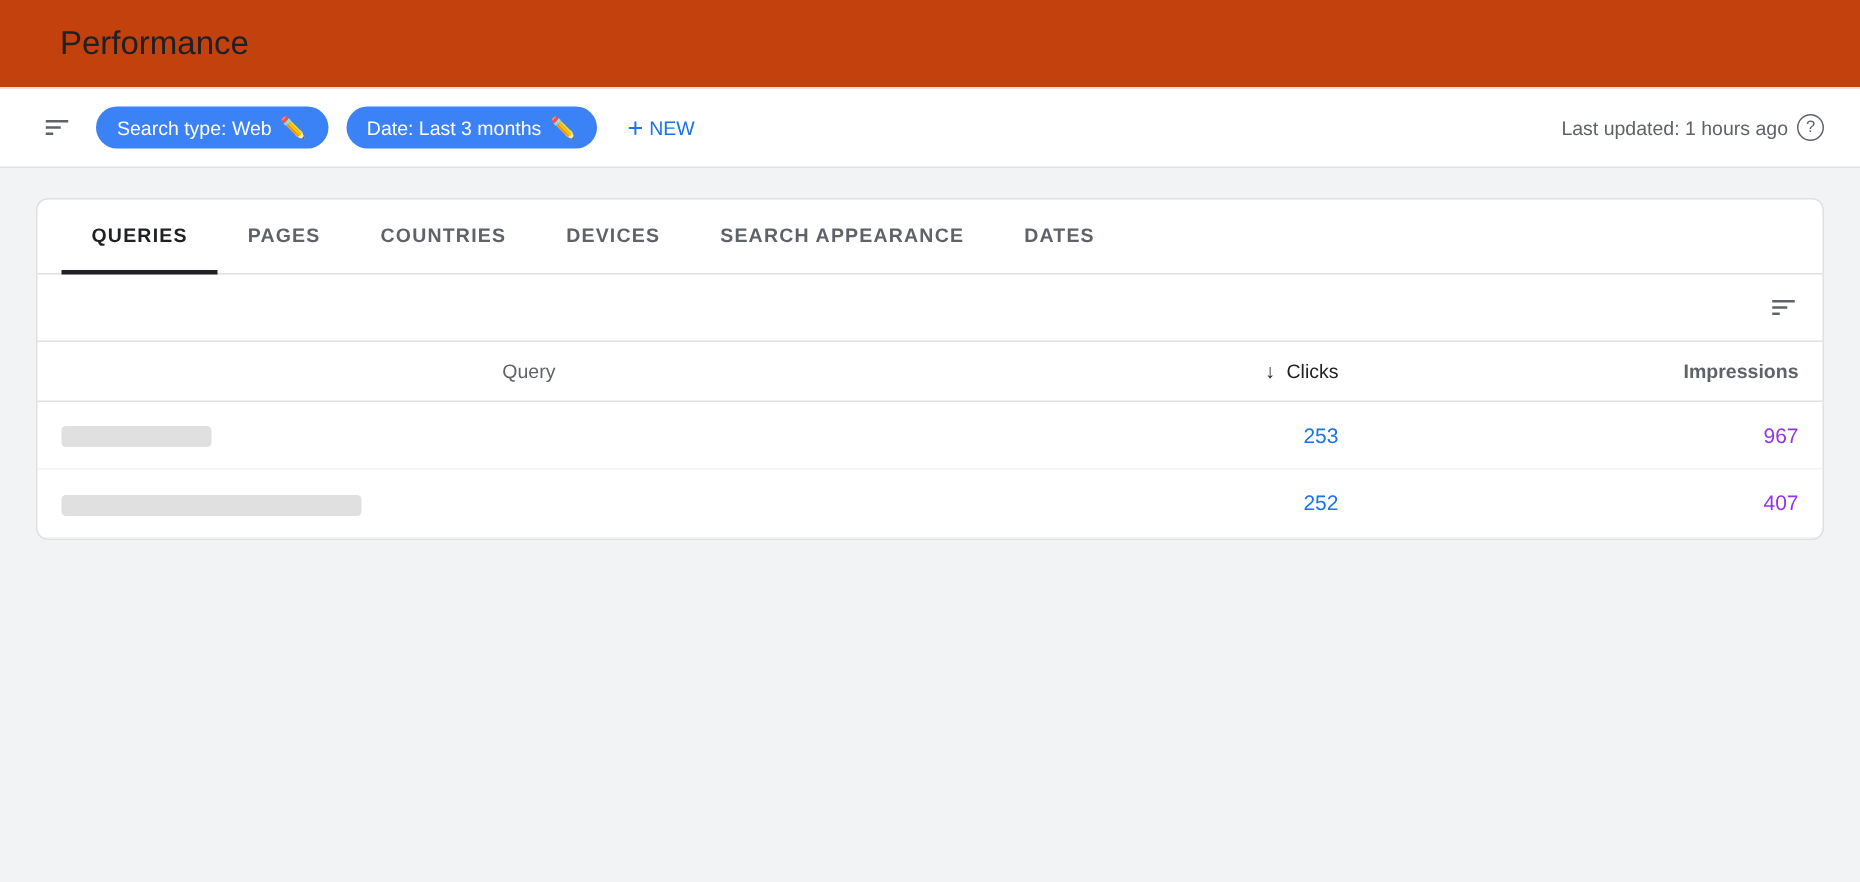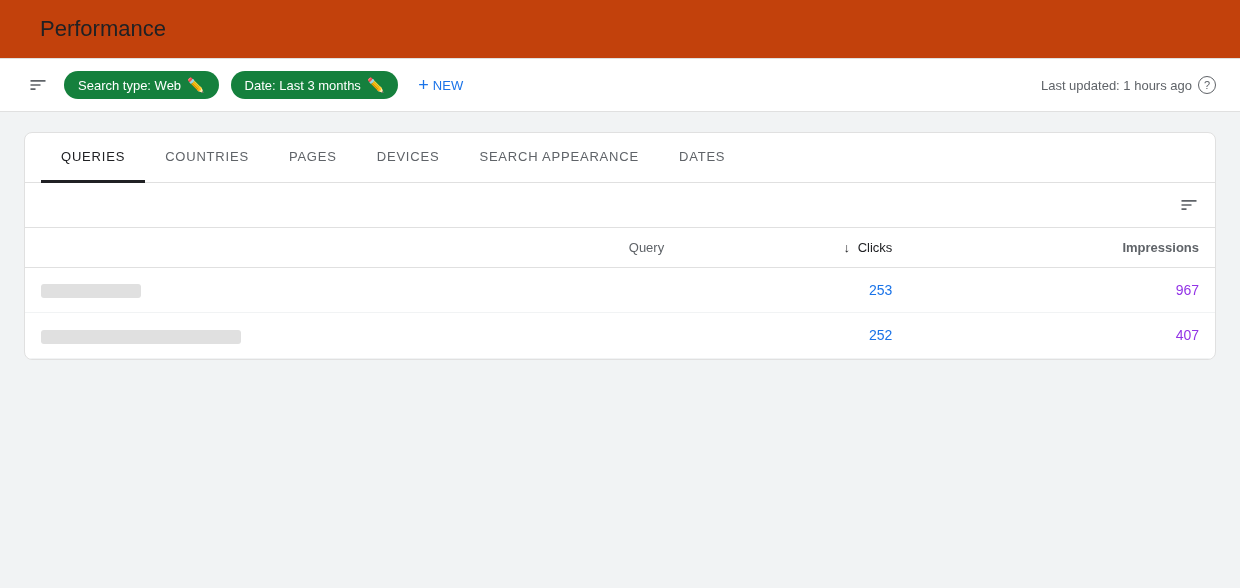--- a/index.html
+++ b/index.html
@@ -56,21 +56,21 @@
       color: #5f6368;
       padding: 4px;
       display: flex;
       align-items: center;
     }
 
     .filter-chip {
       display: flex;
       align-items: center;
       gap: 6px;
-      background: #15803d;
+      background: #3b82f6;
       color: #fff;
       border-radius: 20px;
       padding: 6px 14px;
       font-size: 13px;
       cursor: pointer;
       border: none;
     }
 
     .filter-chip .edit-icon {
       font-size: 14px;
@@ -110,21 +110,21 @@
 
     .tabs {
       display: flex;
       border-bottom: 1px solid #e0e0e0;
       padding: 0 16px;
     }
 
     .tab {
       padding: 16px 20px;
       font-size: 13px;
-      font-weight: 400;
+      font-weight: 700;
       color: #5f6368;
       cursor: pointer;
       letter-spacing: 0.8px;
       border-bottom: 3px solid transparent;
       margin-bottom: -1px;
       text-transform: uppercase;
     }
 
     .tab.active {
       color: #202124;
@@ -145,21 +145,21 @@
 
     .data-table thead tr {
       border-bottom: 1px solid #e0e0e0;
     }
 
     .data-table th {
       padding: 12px 16px;
       font-size: 13px;
       font-weight: 400;
       color: #5f6368;
-      text-align: right;
+      text-align: center;
     }
 
     .data-table th.numeric {
       text-align: right;
       font-weight: bold;
     }
 
     .data-table th.sort-active {
       color: #202124;
       font-weight: 500;
@@ -248,22 +248,22 @@
     <span>Last updated: 1 hours ago</span>
     <span class="help-icon">?</span>
   </div>
 </div>
 
 <div class="main-content">
   <div class="card">
 
     <div class="tabs">
       <div class="tab active">QUERIES</div>
+      <div class="tab">PAGES</div>
       <div class="tab">COUNTRIES</div>
-      <div class="tab">PAGES</div>
       <div class="tab">DEVICES</div>
       <div class="tab">SEARCH APPEARANCE</div>
       <div class="tab">DATES</div>
     </div>
 
     <div class="table-toolbar">
       <svg width="20" height="20" viewBox="0 0 24 24" fill="#5f6368" style="cursor:pointer;">
         <path d="M3 18h6v-2H3v2zM3 6v2h18V6H3zm0 7h12v-2H3v2z"></path>
       </svg>
     </div>

